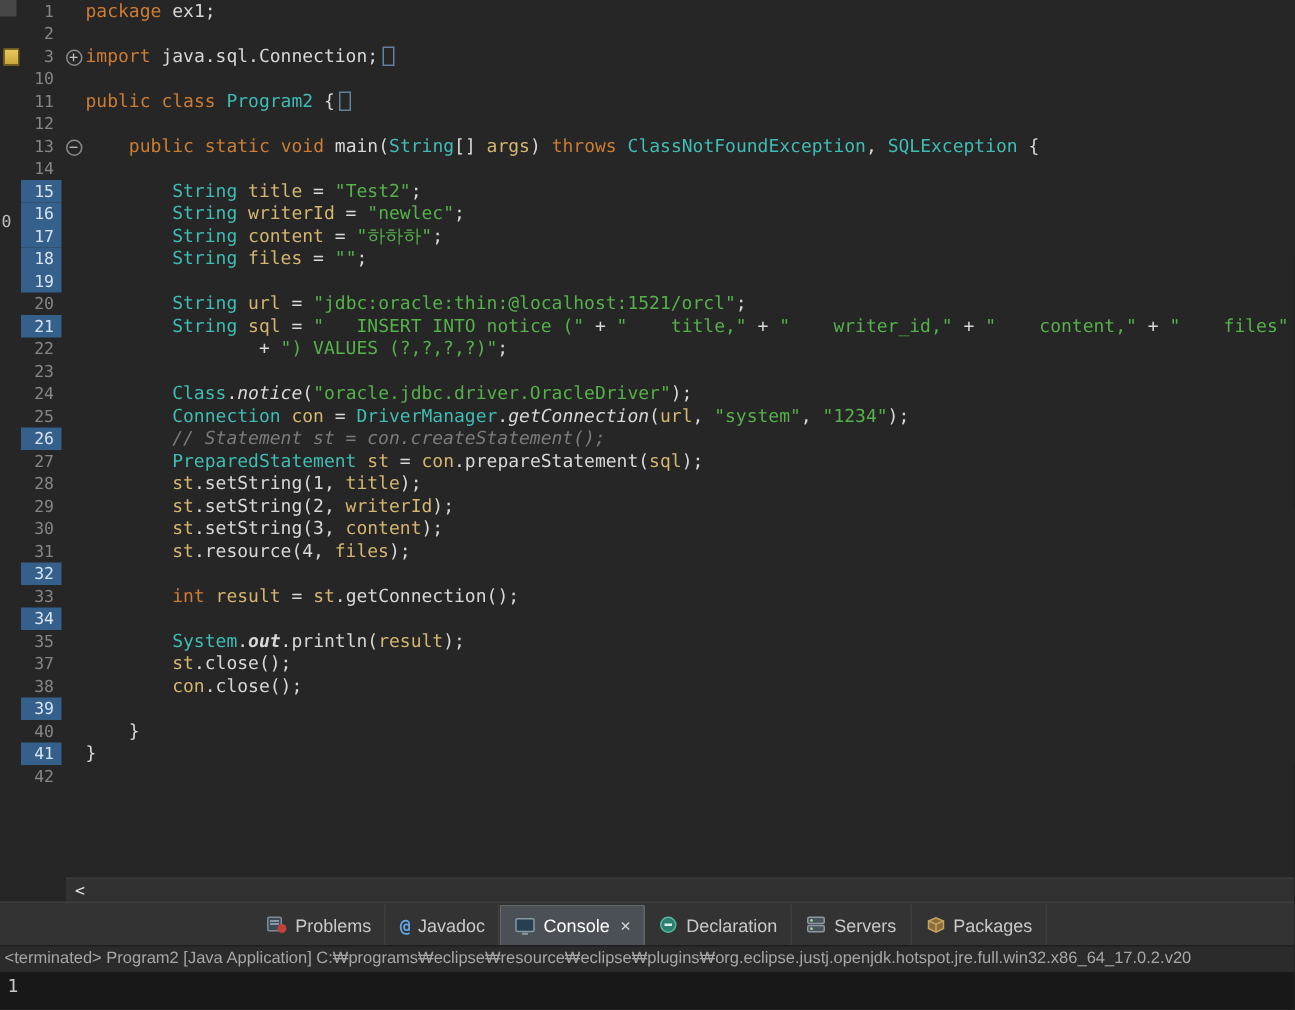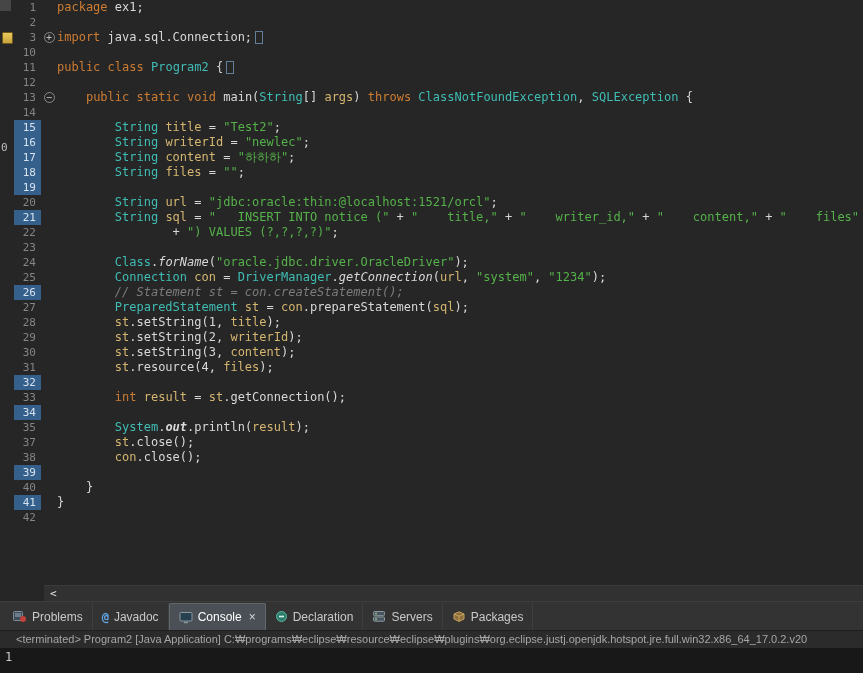--- a/index.html
+++ b/index.html
@@ -34,34 +34,34 @@
   .endbox{display:inline-block;width:6px;height:11px;border:1px solid #62809c;margin-left:3px;vertical-align:middle;}
   .gutter-artifact{position:absolute;left:1px;top:141px;color:#bfbfbf;font-size:11px;}
   
   .hscroll{position:absolute;left:44px;right:0;top:585px;height:16px;background:#313131;
     border-top:1px solid #3a3a3a;box-sizing:border-box;display:flex;align-items:center;}
   .harrow{color:#e6e6e6;font-size:11px;padding-left:6px;}
   
   .tabbar{position:absolute;left:0;top:601px;width:863px;height:29px;box-sizing:border-box;
     background:var(--tabbar-bg,#333333);border-top:1px solid #3e3e3e;
     display:flex;align-items:flex-end;padding-left:4px;
-    font-family:"Liberation Sans",sans-serif;}
+    font-family:"Liberation Sans",sans-serif;justify-content:center;}
   .tab{height:27px;display:flex;align-items:center;gap:5px;padding:0 9px;font-size:12px;
     color:#c9c9c9;box-sizing:border-box;cursor:default;}
   .tab:not(.active){border-right:1px solid #3e3e3e;}
   .tab.active{background:var(--tab-active-bg,#4a5055);color:#ffffff;
     border:1px solid #62676c;border-bottom:none;border-radius:2px 2px 0 0;}
   .tabicon{display:inline-flex;align-items:center;}
   .at-glyph{color:#62a8e8;font-weight:bold;font-size:12px;font-family:"DejaVu Sans Mono",monospace;}
   .tabclose{margin-left:2px;color:#d5d5d5;font-size:12px;}
   
   .launchbar{position:absolute;left:0;top:630px;width:863px;height:18px;box-sizing:border-box;
     background:#2b2b2b;border-top:1px solid #1f1f1f;color:#a6a6a6;
     font-family:"Liberation Sans",sans-serif;font-size:11px;line-height:17px;
-    padding-left:16px;white-space:nowrap;overflow:hidden;}
+    padding-left:3px;white-space:nowrap;overflow:hidden;}
   
   .console{position:absolute;left:0;top:648px;width:863px;height:25px;box-sizing:border-box;
     background:var(--console-bg,#181818);color:#c9c9c9;font-size:12px;line-height:15px;
     padding:2px 0 0 5px;}
 </style>
 </head>
 <body>
 
 <div class="screen">
 
@@ -167,21 +167,21 @@
         <div class="row">
           <div class="marker-cell"></div>
           <div class="lnum">23</div>
           <div class="fold-cell"></div>
           <div class="code"></div>
         </div>
         <div class="row">
           <div class="marker-cell"></div>
           <div class="lnum">24</div>
           <div class="fold-cell"></div>
-          <div class="code"><span class="s-pl">        </span><span class="s-cls">Class</span><span class="s-pl">.</span><span class="s-itl">forName</span><span class="s-pl">(</span><span class="s-str">"oracle.jdbc.driver.OracleDriver"</span><span class="s-pl">);</span></div>
+          <div class="code"><span class="s-pl">        </span><span class="s-cls">Class</span><span class="s-pl">.</span><span class="s-itl">notice</span><span class="s-pl">(</span><span class="s-str">"oracle.jdbc.driver.OracleDriver"</span><span class="s-pl">);</span></div>
         </div>
         <div class="row">
           <div class="marker-cell"></div>
           <div class="lnum">25</div>
           <div class="fold-cell"></div>
           <div class="code"><span class="s-pl">        </span><span class="s-cls">Connection</span><span class="s-pl"> </span><span class="s-var">con</span><span class="s-pl"> = </span><span class="s-cls">DriverManager</span><span class="s-pl">.</span><span class="s-itl">getConnection</span><span class="s-pl">(</span><span class="s-var">url</span><span class="s-pl">, </span><span class="s-str">"system"</span><span class="s-pl">, </span><span class="s-str">"1234"</span><span class="s-pl">);</span></div>
         </div>
         <div class="row">
           <div class="marker-cell"></div>
           <div class="lnum chg">26</div>

